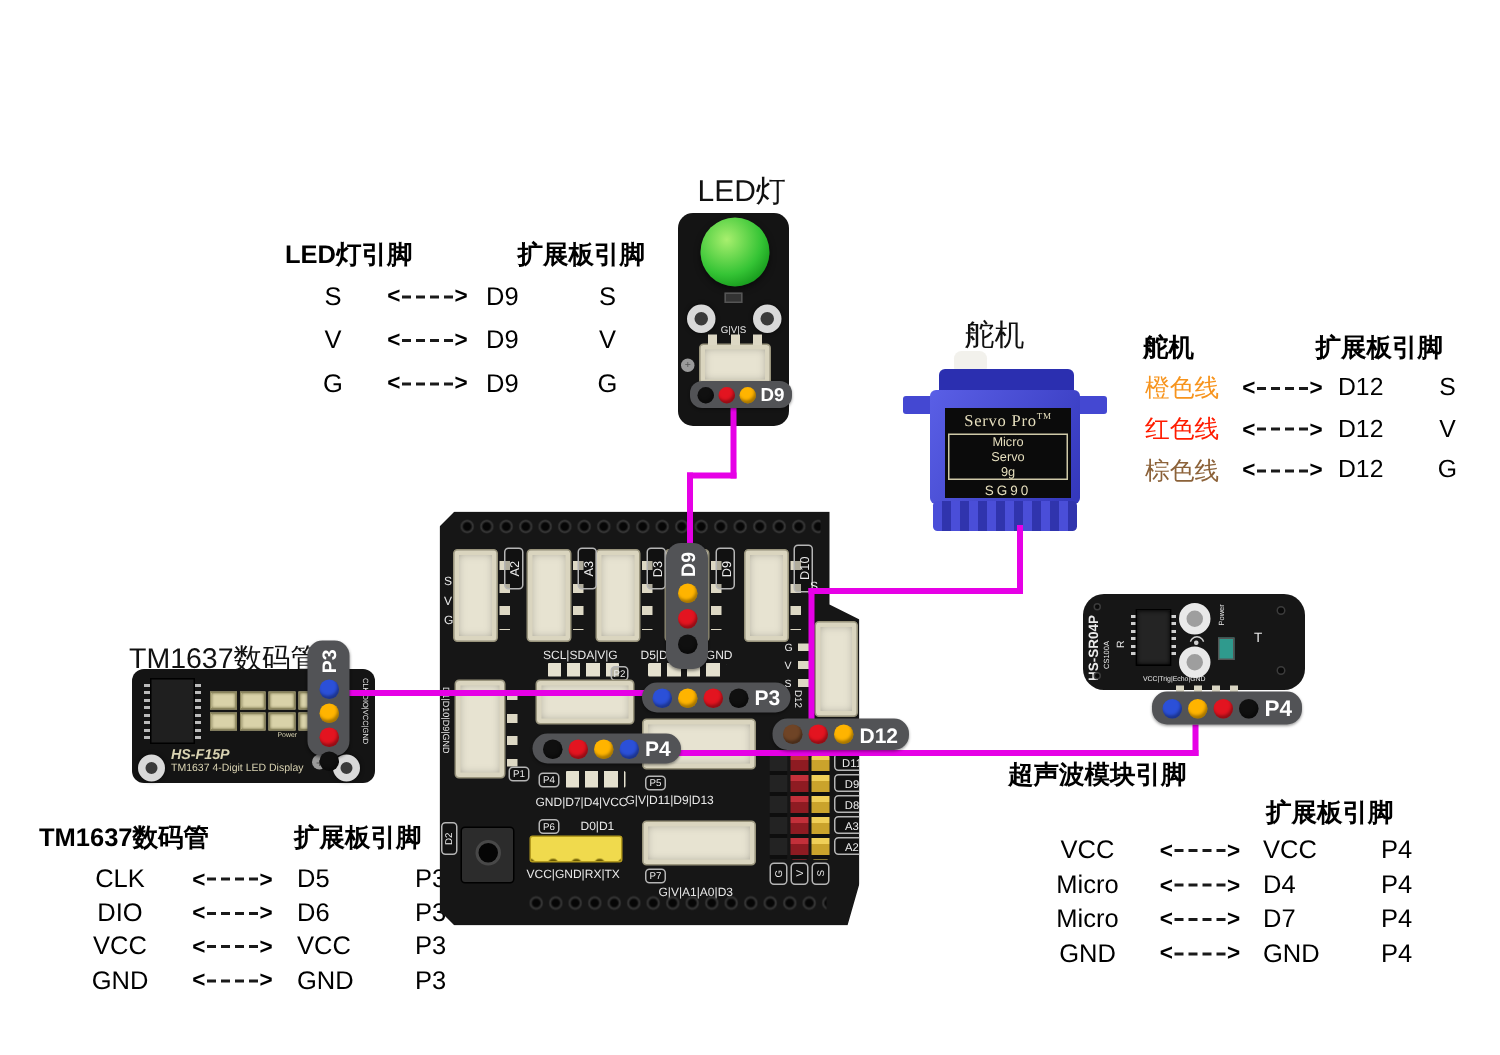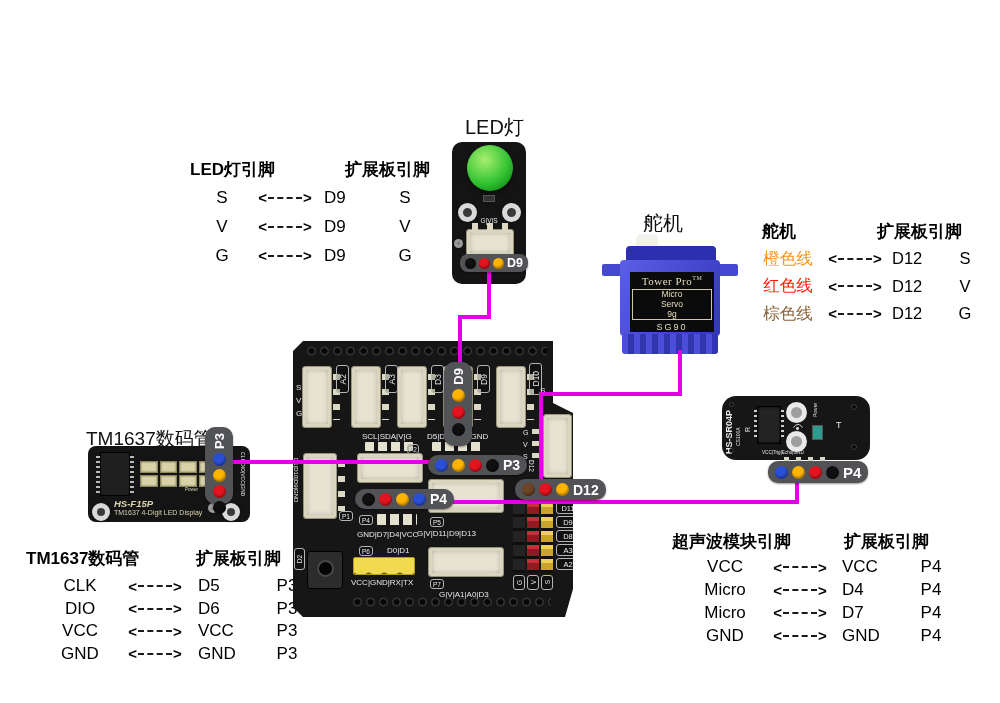--- a/index.html
+++ b/index.html
@@ -185,21 +185,21 @@
     <div class="c-pin">GND</div>
     <div class="c-arrow">
         <span class="arrow">
           <span class="dash"></span>
         </span>
       </div>
     <div class="c-target">GND</div>
     <div class="c-board">P3</div>
   </div>
 
-  <div class="abs thead" style="left:672px;top:530px;font-family:Liberation Mono, monospace;">超声波模块引脚</div>
+  <div class="abs thead" style="left:672px;top:505px;font-family:Liberation Mono, monospace;">超声波模块引脚</div>
   <div class="abs thead" style="left:844px;top:530px;">扩展板引脚</div>
   <div class="abs ptable" style="left:692px;top:556px;grid-template-columns:66px 84px 64px 50px;grid-auto-rows:22.8px;">
     <div class="c-pin">VCC</div>
     <div class="c-arrow">
         <span class="arrow">
           <span class="dash"></span>
         </span>
       </div>
     <div class="c-target">VCC</div>
     <div class="c-board">P4</div>
@@ -248,21 +248,21 @@
     <span class="ttext">D9</span>
   </div>
 
   <div class="abs" style="left:643px;top:210px;font-size:20px;font-weight:500;">舵机</div>
   <div class="abs servo-shaft"></div>
   <div class="abs servo-cap"></div>
   <div class="abs servo-wing" style="left:602px;top:264px;"></div>
   <div class="abs servo-wing" style="left:718px;top:264px;"></div>
   <div class="abs servo-body"></div>
   <div class="abs servo-label">
-    <div class="servo-brand"><span>Tower Pro</span><sup>TM</sup></div>
+    <div class="servo-brand"><span>Servo Pro</span><sup>TM</sup></div>
     <div class="servo-box">
       <div>Micro Servo</div>
       <div>9g</div>
     </div>
     <div class="servo-sg">SG90</div>
   </div>
   <div class="abs servo-base"></div>
 
   <div class="abs ultra-body"></div>
   <div class="abs wtxt vtext flip" style="left:724px;top:402px;height:52px;font-size:9px;font-weight:700;z-index:5;">HS-SR04P</div>

